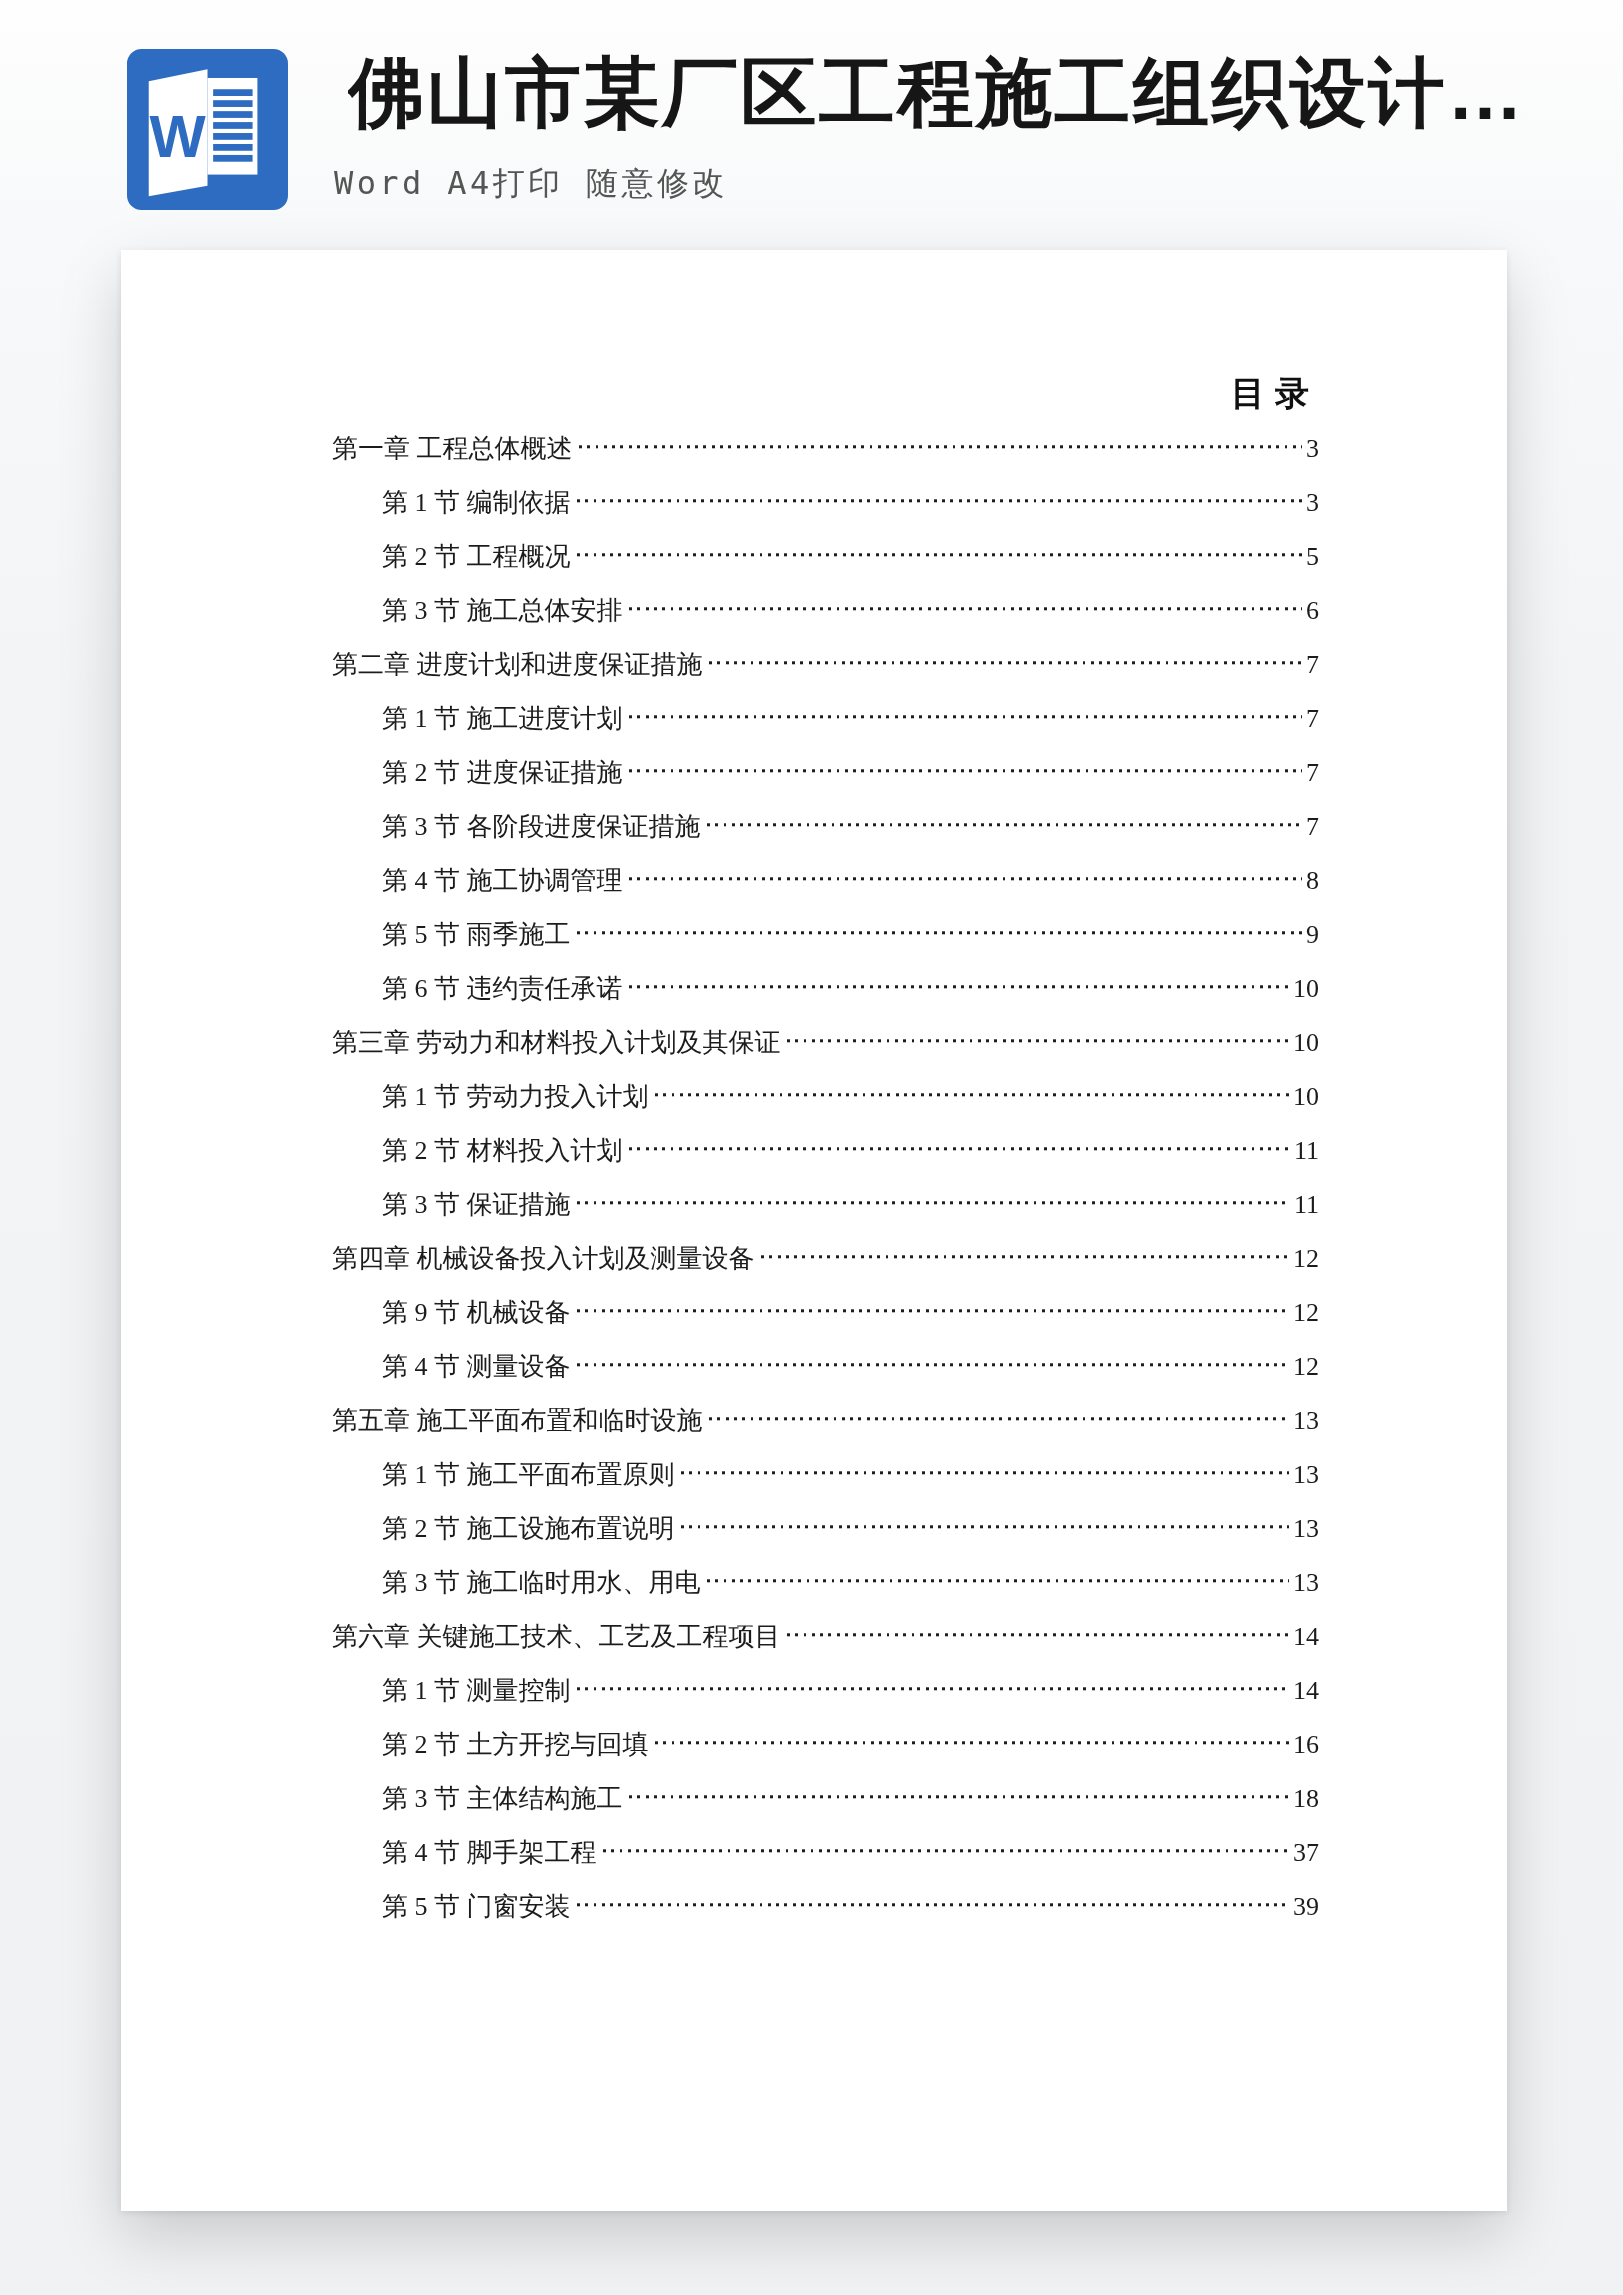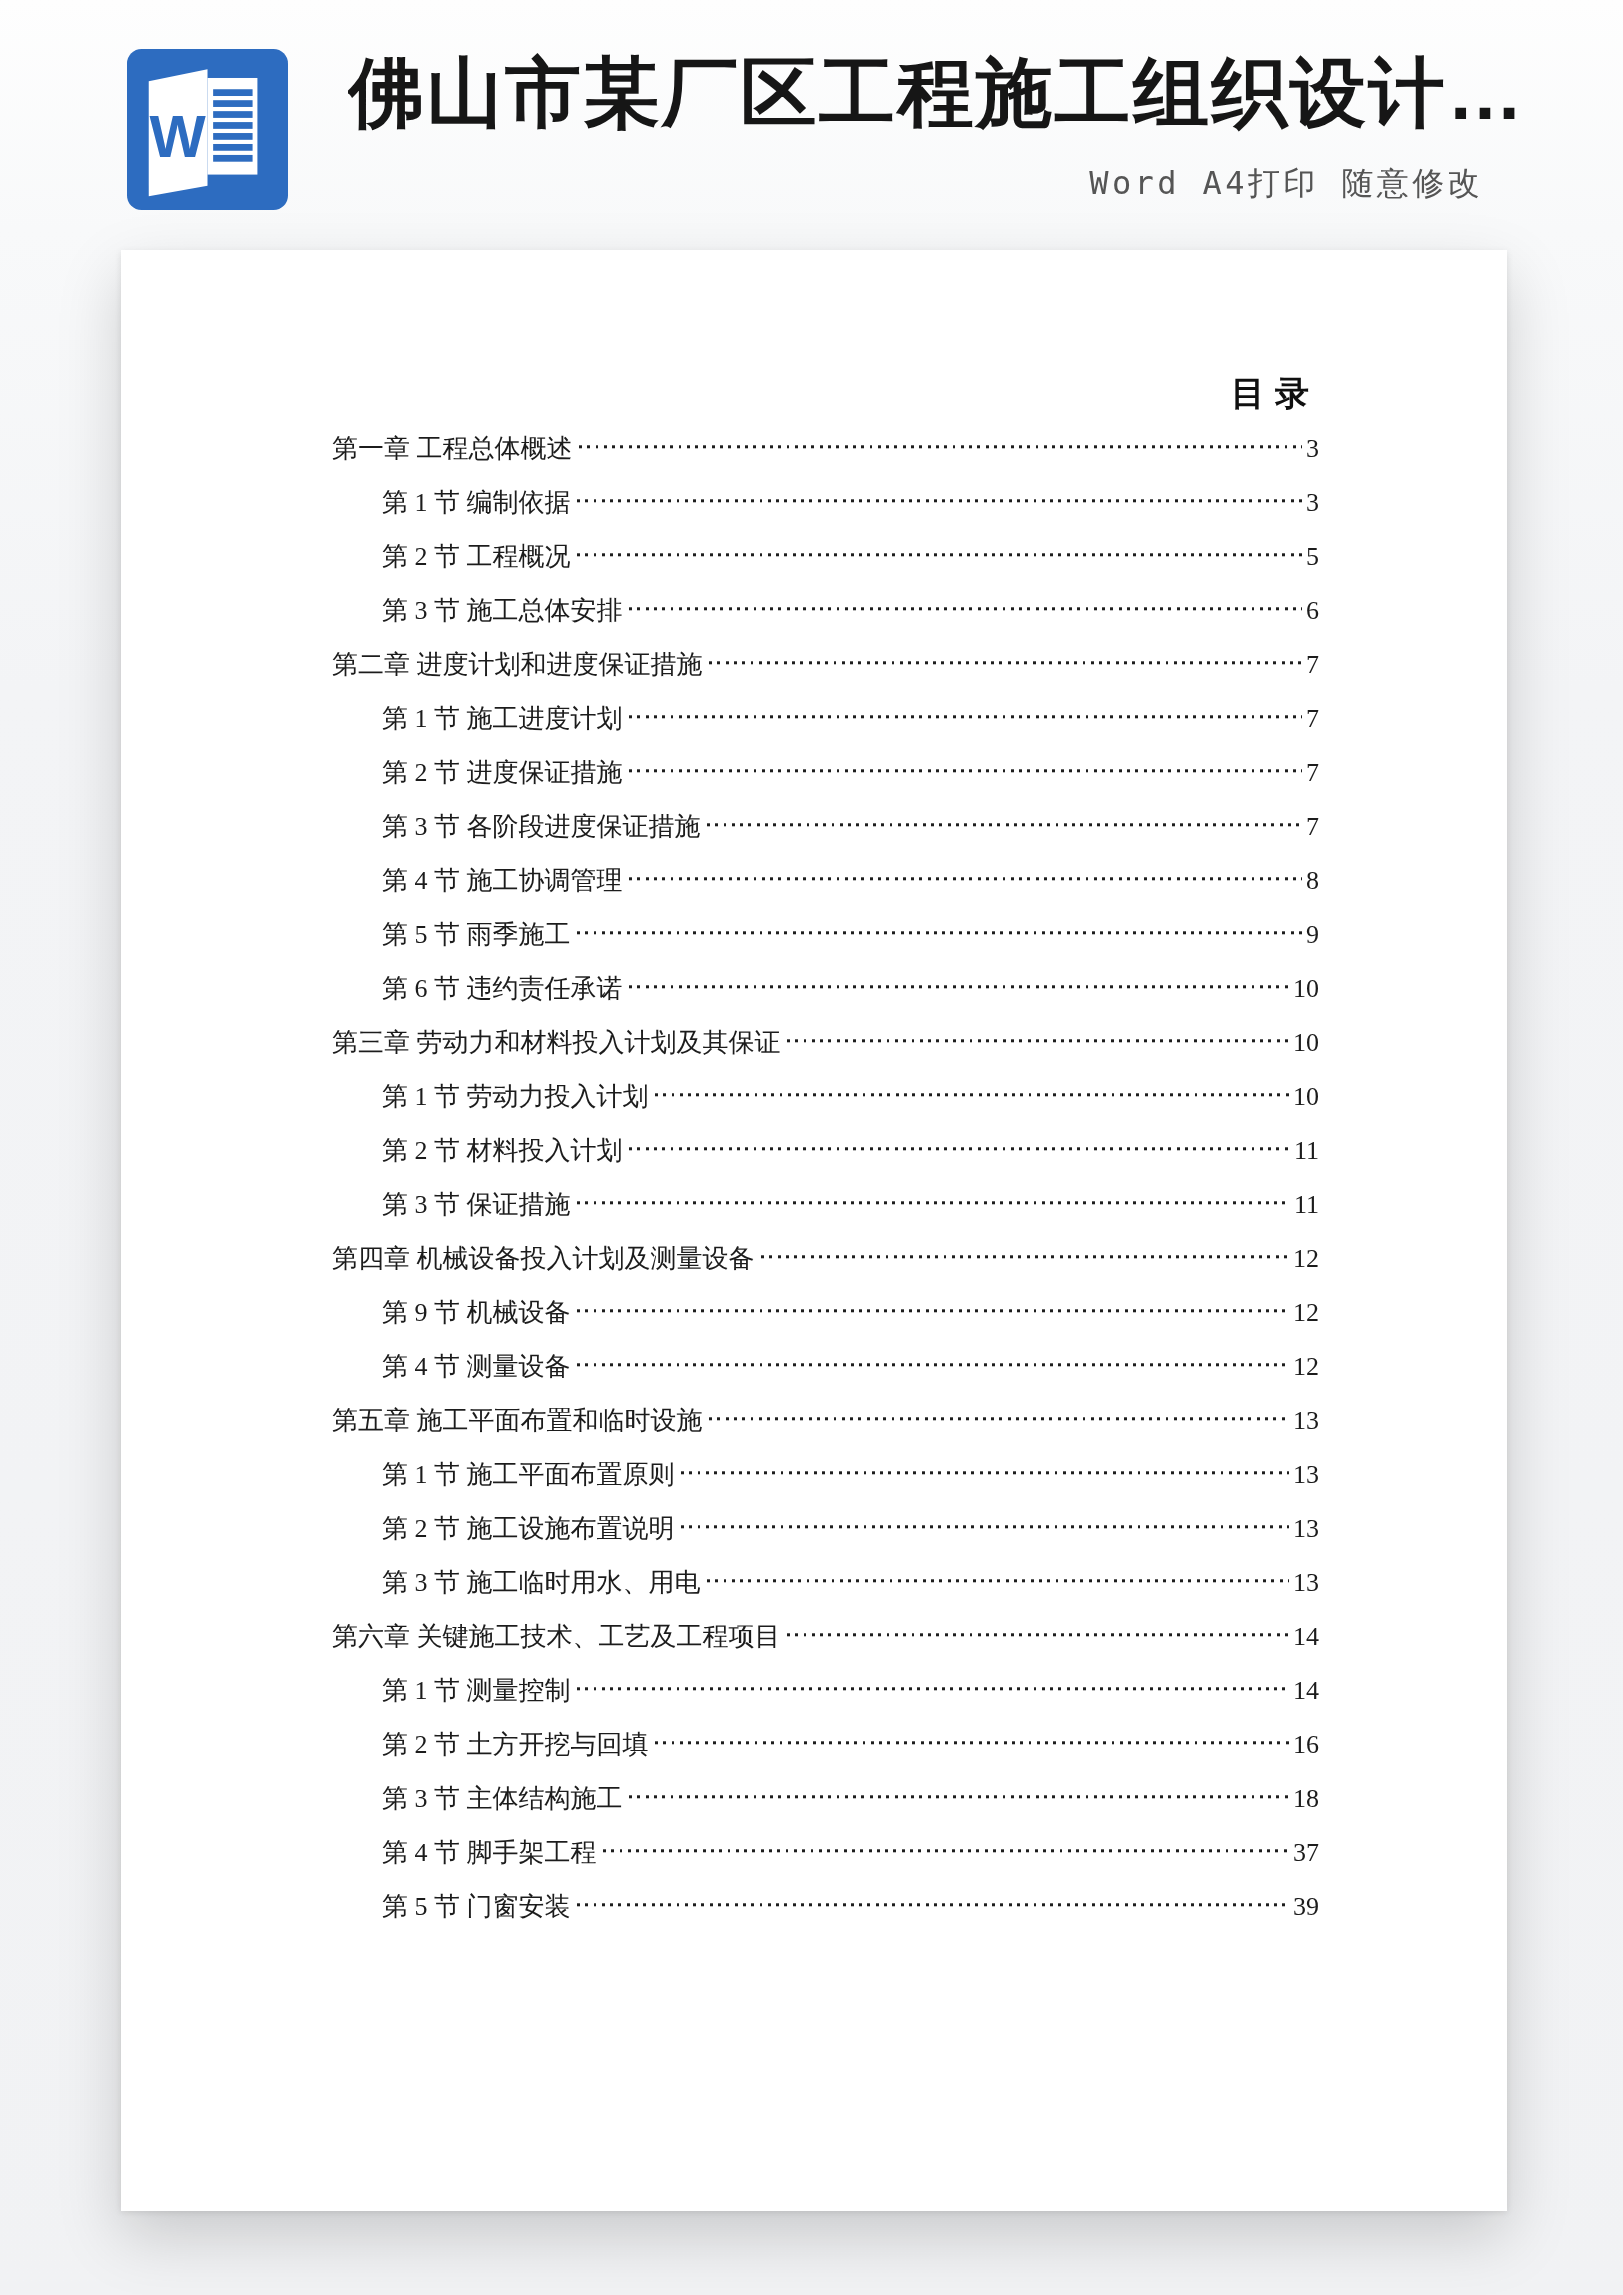--- a/index.html
+++ b/index.html
@@ -13,21 +13,21 @@
   
   .header{ position:absolute; left:0; top:0; width:1624px; height:250px; }
   .app-icon{ position:absolute; left:127px; top:49px; width:161px; height:161px; }
   .doc-title{
     position:absolute; left:334px; top:49px; width:1176px;
     font-family:"Liberation Sans","DejaVu Sans",sans-serif;
     font-weight:700; font-size:76px; line-height:1.15; color:#161616;
     letter-spacing:2.5px; white-space:nowrap; overflow:hidden;margin-left:14px;
   }
   .doc-subtitle{
-    position:absolute; left:350px; top:164px; width:1133px; text-align:right;
+    position:absolute; left:334px; top:164px; width:1133px; text-align:left;
     font-family:"DejaVu Sans Mono","Liberation Mono",monospace;
     font-size:32px; line-height:1.2; color:#555; letter-spacing:3.4px;
   }
   
   .sheet{
     position:absolute; left:121px; top:250px; width:1386px; height:1961px;
     background:#ffffff;
     box-shadow:0 1.7px 6.8px rgba(0,0,0,.10), 0 25px 59px rgba(0,0,0,.17);
   }
   .sheet-inner{ padding:123px 188px 0 211px; }

